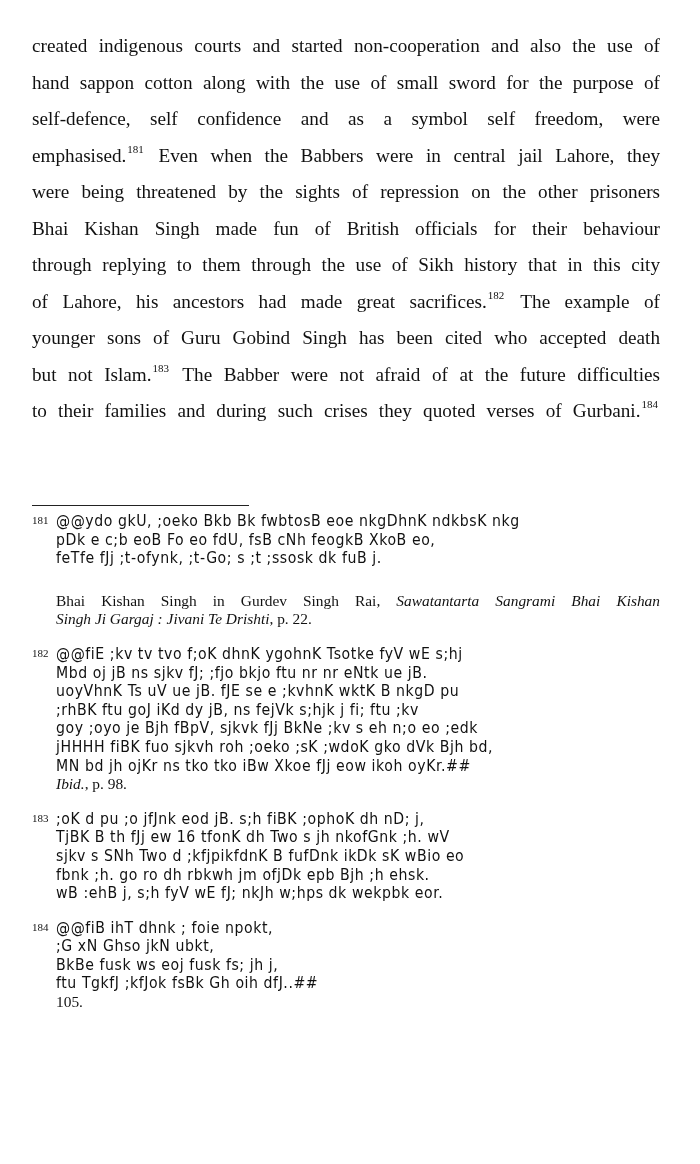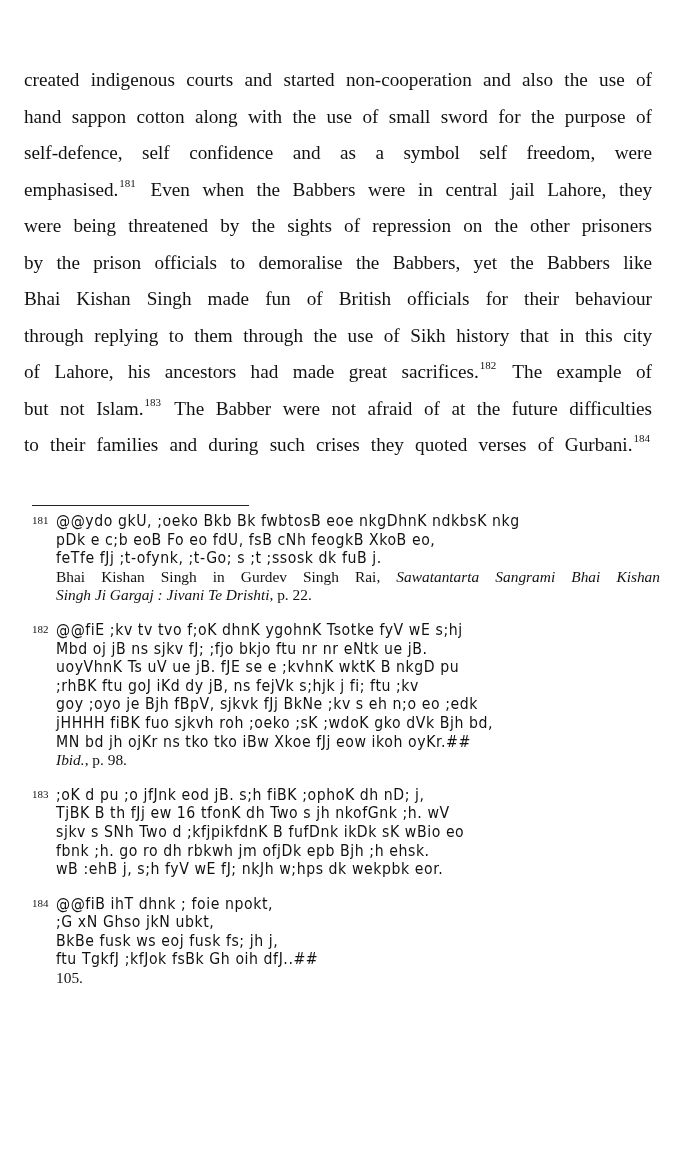--- a/index.html
+++ b/index.html
@@ -9,24 +9,23 @@
   }
   body {
     width: 700px;
     height: 1164px;
     position: relative;
     overflow: hidden;
     color: #111111;
   }
   .page {
     position: absolute;
-    left: 24px;
+    left: 32px;
     top: 28px;
     width: 628px;
-    margin-top: 34px;
   }
   .body-text {
     font-family: "Liberation Serif", serif;
     font-size: 19.2px;
     line-height: 36.5px;
     text-align: justify;
     margin: 0;
   }
   .body-line {
     display: block;
@@ -95,40 +94,41 @@
     transform-origin: left center;
   }
   .cite {
     font-family: "Liberation Serif", serif;
     font-size: 15.4px;
   }
   .cite.just {
     text-align: justify;
     text-align-last: justify;
     width: 604px;
+    margin-top: 24px;
   }
   .cite i {
     font-style: italic;
     text-align: center;
   }
 </style>
 </head>
 <body>
 
 <div class="page">
   <div class="body-text">
     <span class="body-line"><span class="jl">created indigenous courts and  started non-cooperation and also the use of</span></span>
     <span class="body-line"><span class="jl">hand sappon cotton along with the use of small sword for the purpose of</span></span>
     <span class="body-line"><span class="jl">self-defence, self confidence and as a symbol self freedom, were</span></span>
     <span class="body-line"><span class="jl"><span>emphasised.</span><sup class="fnref">181</sup> <span>Even when the Babbers were in central jail Lahore, they</span></span></span>
     <span class="body-line"><span class="jl">were being threatened by the sights of repression on the other prisoners</span></span>
-    <span class="body-line"><span class="jl">by the prison officials to demoralise the Babbers, yet the Babbers like</span></span>
     <span class="body-line"><span class="jl">Bhai Kishan Singh made fun of British officials for their behaviour</span></span>
     <span class="body-line"><span class="jl">through replying to them through the use of Sikh history that in this city</span></span>
     <span class="body-line"><span class="jl"><span>of Lahore, his ancestors had made great sacrifices.</span><sup class="fnref">182</sup> <span>The example of</span></span></span>
+    <span class="body-line"><span class="jl">younger sons of Guru Gobind Singh has been cited who accepted death</span></span>
     <span class="body-line"><span class="jl"><span>but not Islam.</span><sup class="fnref">183</sup> <span>The Babber were not afraid of at the future difficulties</span></span></span>
     <span class="body-line last"><span class="jl"><span>to their families and during such crises they quoted verses of Gurbani.</span><sup class="fnref">184</sup></span></span>
   </div>
 </div>
 
 <div class="rule"></div>
 
 <div class="footnotes">
 
   <div class="fn">

